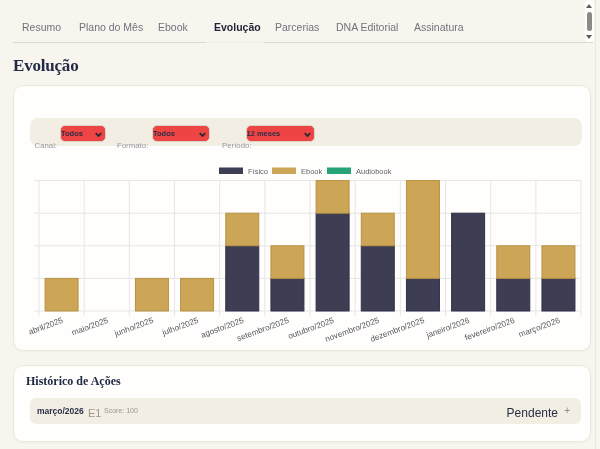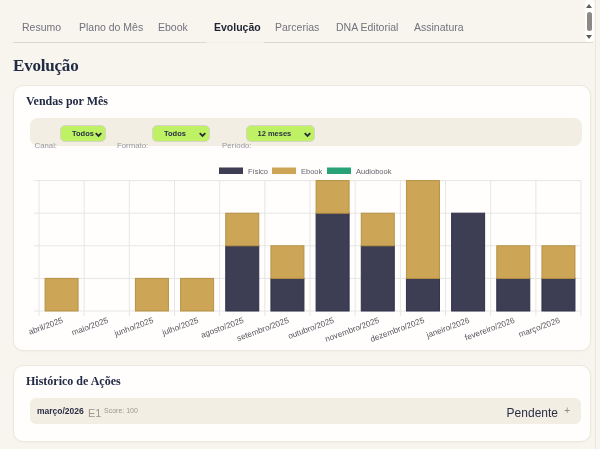--- a/index.html
+++ b/index.html
@@ -16,21 +16,21 @@
   .sb .up { position:absolute; left:1.5px; top:4px; width:0; height:0; border-left:3px solid transparent; border-right:3px solid transparent; border-bottom:4.5px solid #5f5b57; }
   .sb .dn { position:absolute; left:1.5px; top:34.5px; width:0; height:0; border-left:3px solid transparent; border-right:3px solid transparent; border-top:4.5px solid #5f5b57; }
   .sb .th { position:absolute; left:2px; top:12px; width:5px; height:19px; background:#8d8984; border-radius:2.5px; }
   h1 { position:absolute; left:13px; top:56px; font-family:"Liberation Serif", serif; font-size:17px; letter-spacing:-0.2px; font-weight:bold; color:#222b45; }
   .card { position:absolute; left:13px; background:#fffefc; border:1px solid #ede8dc; border-radius:10px; box-shadow:0 1px 2px rgba(0,0,0,0.03); }
   .card1 { top:84.5px; width:578px; height:266px; }
   .card2 { top:364.5px; width:578px; height:77.5px; }
   .ctitle { position:absolute; left:12px; font-family:"Liberation Serif", serif; font-size:12px; font-weight:bold; color:#222b45; }
   .fbar { position:absolute; left:15.5px; top:32px; width:552px; height:28px; background:#f2eee4; border-radius:8px; }
   .flabel { position:absolute; top:23px; font-size:7.8px; color:#9b98a3; }
-  .fsel { position:absolute; top:7px; height:17.5px; background:#bef264; border:1px solid #d8d4c9; border-radius:5px; font-size:7.5px; font-weight:bold; color:#2a2f45; line-height:15.5px; padding-left:11px; }
+  .fsel { position:absolute; top:7px; height:17.5px; background:#ef4444; border:1px solid #d8d4c9; border-radius:5px; font-size:7.5px; font-weight:bold; color:#2a2f45; line-height:15.5px; padding-left:0; }
   .fsel svg { position:absolute; right:3px; top:5.5px; }
   .hrow { position:absolute; left:16px; top:32px; width:551px; height:26px; background:#f2eee4; border-radius:6px; font-size:8.5px; }
   .hrow .m { position:absolute; left:7px; top:8px; font-weight:bold; color:#2a2f45; font-size:8.5px; }
   .hrow .e { position:absolute; left:58px; top:9px; color:#9b978c; font-size:11px; }
   .hrow .s { position:absolute; left:74px; top:9px; color:#9b978c; font-size:7px; }
   .hrow .p { position:absolute; right:23px; top:8px; color:#2a2f45; font-size:12px; }
   .hrow .plus { position:absolute; right:11px; top:7px; color:#8f8b80; font-size:10px; }
 </style>
 </head>
 <body>
@@ -47,21 +47,20 @@
 <div class="navgap"></div>
   <div class="rightline"></div>
   <div class="sb">
     <div class="up"></div>
     <div class="th"></div>
     <div class="dn"></div>
   </div>
   <h1>Evolução</h1>
 
   <div class="card card1">
-    <div class="ctitle" style="top:8px">Vendas por Mês</div>
     <div class="fbar">
       <span class="flabel" style="left:5px">Canal:</span>
       <span class="fsel" style="left:30.5px; width:46px">Todos<svg width="7" height="7" viewBox="0 0 10 10">
           <path d="M1 3 L5 7 L9 3" fill="none" stroke="#2b2b33" stroke-width="2.6"></path>
         </svg></span>
       <span class="flabel" style="left:87.5px">Formato:</span>
       <span class="fsel" style="left:122.5px; width:58px">Todos<svg width="7" height="7" viewBox="0 0 10 10">
           <path d="M1 3 L5 7 L9 3" fill="none" stroke="#2b2b33" stroke-width="2.6"></path>
         </svg></span>
       <span class="flabel" style="left:192.5px">Período:</span>

